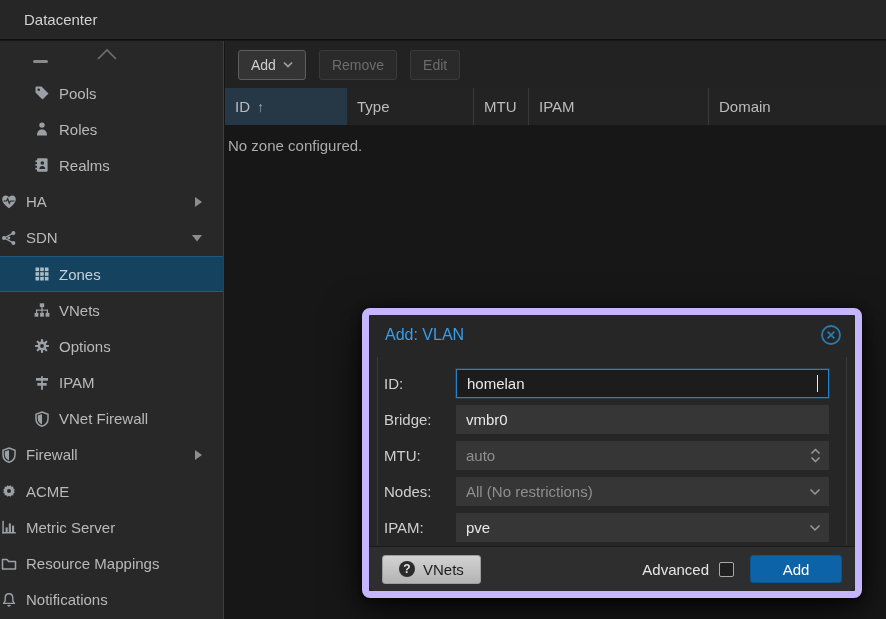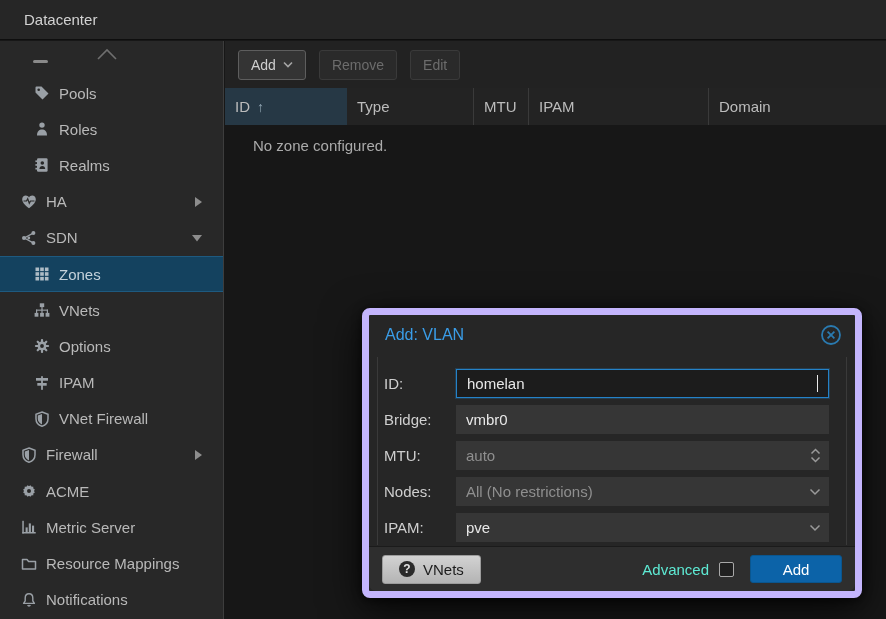--- a/index.html
+++ b/index.html
@@ -13,62 +13,62 @@
 
   
   #sidebar { position:absolute; left:0; top:41px; width:224px; height:578px; background:#282828; border-right:1px solid #3d3d3d; }
   .partial-row { position:absolute; left:0; top:0; width:100%; height:34px; }
   .partial-dash { position:absolute; left:33px; top:19px; width:15px; height:3px; background:#8a8a8a; border-radius:2px; }
   .partial-chevron { position:absolute; left:96px; top:6px; color:#6f6f6f; }
   #tree { position:absolute; left:0; top:34px; width:100%; }
   .srow { position:relative; display:flex; align-items:center; height:36.2px; cursor:pointer; color:#b9b9b9; }
   .srow .sicon { display:flex; width:18px; justify-content:center; color:#9aa0a6; flex:none; }
   .srow .slabel { margin-left:8px; font-size:15px; white-space:nowrap; }
-  .lvl0 { padding-left:20px; }
+  .lvl0 { padding-left:0; }
   .lvl1 { padding-left:33px; }
   .srow .garrow { position:absolute; right:20px; top:50%; transform:translateY(-50%); color:#8d8d8d; display:flex; }
   .srow.selected { background:var(--selection-blue); border-top:1px solid var(--selection-border); border-bottom:1px solid var(--selection-border); color:#c4d2dc; }
   .srow.selected .sicon { color:#aebcc6; }
 
   
   #content { position:absolute; left:225px; top:41px; right:0; bottom:0; background:#171717; }
   #toolbar { position:absolute; left:0; top:0; right:0; height:47px; background:#222222; display:flex; align-items:center; padding-left:13px; gap:13px; }
   .tbtn { height:30px; border-radius:3px; font-size:14px; display:inline-flex; align-items:center; gap:7px; padding:0 12px; cursor:pointer; }
   .tbtn.enabled { background:#343434; border:1px solid #5e5e5e; color:#cfcfcf; }
   .tbtn.disabled { background:#2a2a2a; border:1px solid #3a3a3a; color:#6c6c6c; cursor:default; }
   .tbtn .caret { display:flex; color:#a5a5a5; }
 
   #gridheader { position:absolute; left:0; top:47px; right:0; height:37px; background:#232323; display:flex; }
   .hcell { display:flex; align-items:center; padding-left:10px; font-size:15px; color:#bcbcbc; border-right:1px solid #3a3a3a; cursor:pointer; }
   .hcell:last-child { border-right:none; }
   .hcell.sorted { background:#263845; border-right:none; }
   .hcell .sort { margin-left:7px; color:#93a7b5; font-size:14px; }
   .hcell.no-sep { border-right:none; }
-  #emptymsg { position:absolute; left:28px; top:96px; font-size:15px; color:#ababab; }
+  #emptymsg { position:absolute; left:3px; top:96px; font-size:15px; color:#ababab; }
 
   
   #dialog { position:absolute; left:362px; top:308px; width:500px; height:290px; background:#262626; border:7px solid #c4b5fd; border-radius:8px; box-shadow:0 12px 40px rgba(0,0,0,0.75), 0 2px 10px rgba(0,0,0,0.6); }
   #dlg-header { position:relative; height:40px; display:flex; align-items:center; padding:0 16px; }
   #dlg-title { font-size:16px; color:var(--accent-blue); }
   #dlg-close { position:absolute; right:13px; top:9px; width:22px; height:22px; cursor:pointer; display:flex; }
   #dlg-body { position:absolute; left:8px; right:8px; top:42px; bottom:46px; border-left:1px solid #3a3a3a; border-right:1px solid #3a3a3a; padding:12px 17px 0 6px; }
   .frow { display:flex; align-items:center; height:29px; margin-bottom:7px; }
   .flabel { width:72px; flex:none; font-size:15px; color:#cfcfcf; }
   .finput { position:relative; flex:1; height:29px; background:#363636; display:flex; align-items:center; padding:0 10px; font-size:15px; color:#e8e8e8; cursor:text;justify-content:space-between; }
   .finput.focused { background:#1c1c1c; border:1px solid var(--focus-border); box-shadow:0 0 0 1px rgba(36,130,200,0.25); }
   .finput .placeholder { color:#8f8f8f; }
   .caret-bar { display:inline-block; width:1px; height:17px; background:#eaeaea; margin-left:1px; }
   .trigger { position:absolute; right:8px; top:0; bottom:0; display:flex; flex-direction:column; justify-content:center; align-items:center; color:#9a9a9a; cursor:pointer; }
   .trigger.spin { gap:1px; }
 
   #dlg-footer { position:absolute; left:0; right:0; bottom:0; height:45px; background:#2e2e2e; border-top:1px solid #1b1b1b; border-radius:0 0 7px 7px; display:flex; align-items:center; padding:0 13px; }
   #help-btn { height:29px; padding:0 16px; border:1px solid #9c9c9c; border-radius:3px; background:linear-gradient(#d2d2d2,#b4b4b4); color:#1c1c1c; font-size:15px; display:inline-flex; align-items:center; gap:8px; cursor:pointer; }
   #help-btn .qicon { width:16px; height:16px; border-radius:50%; background:#2b2b2b; color:#e3e3e3; font-size:12px; font-weight:bold; display:flex; align-items:center; justify-content:center; }
   #footer-right { margin-left:auto; display:flex; align-items:center; gap:10px; }
-  #adv-label { font-size:15px; color:#5eead4; }
+  #adv-label { font-size:15px; color:#e5e5e5; }
   #adv-check { width:15px; height:15px; border:1px solid #a8a8a8; border-radius:2px; background:#202020; cursor:pointer; }
   #dlg-add-btn { margin-left:6px; width:92px; height:28px; background:var(--button-blue); border:1px solid #0a5democratic; border:1px solid #0a568f; border-radius:3px; color:#ffffff; font-size:15px; cursor:pointer; }
 
   svg { display:block; }
 </style>
 </head>
 <body>
 
 <div id="stage">
 

